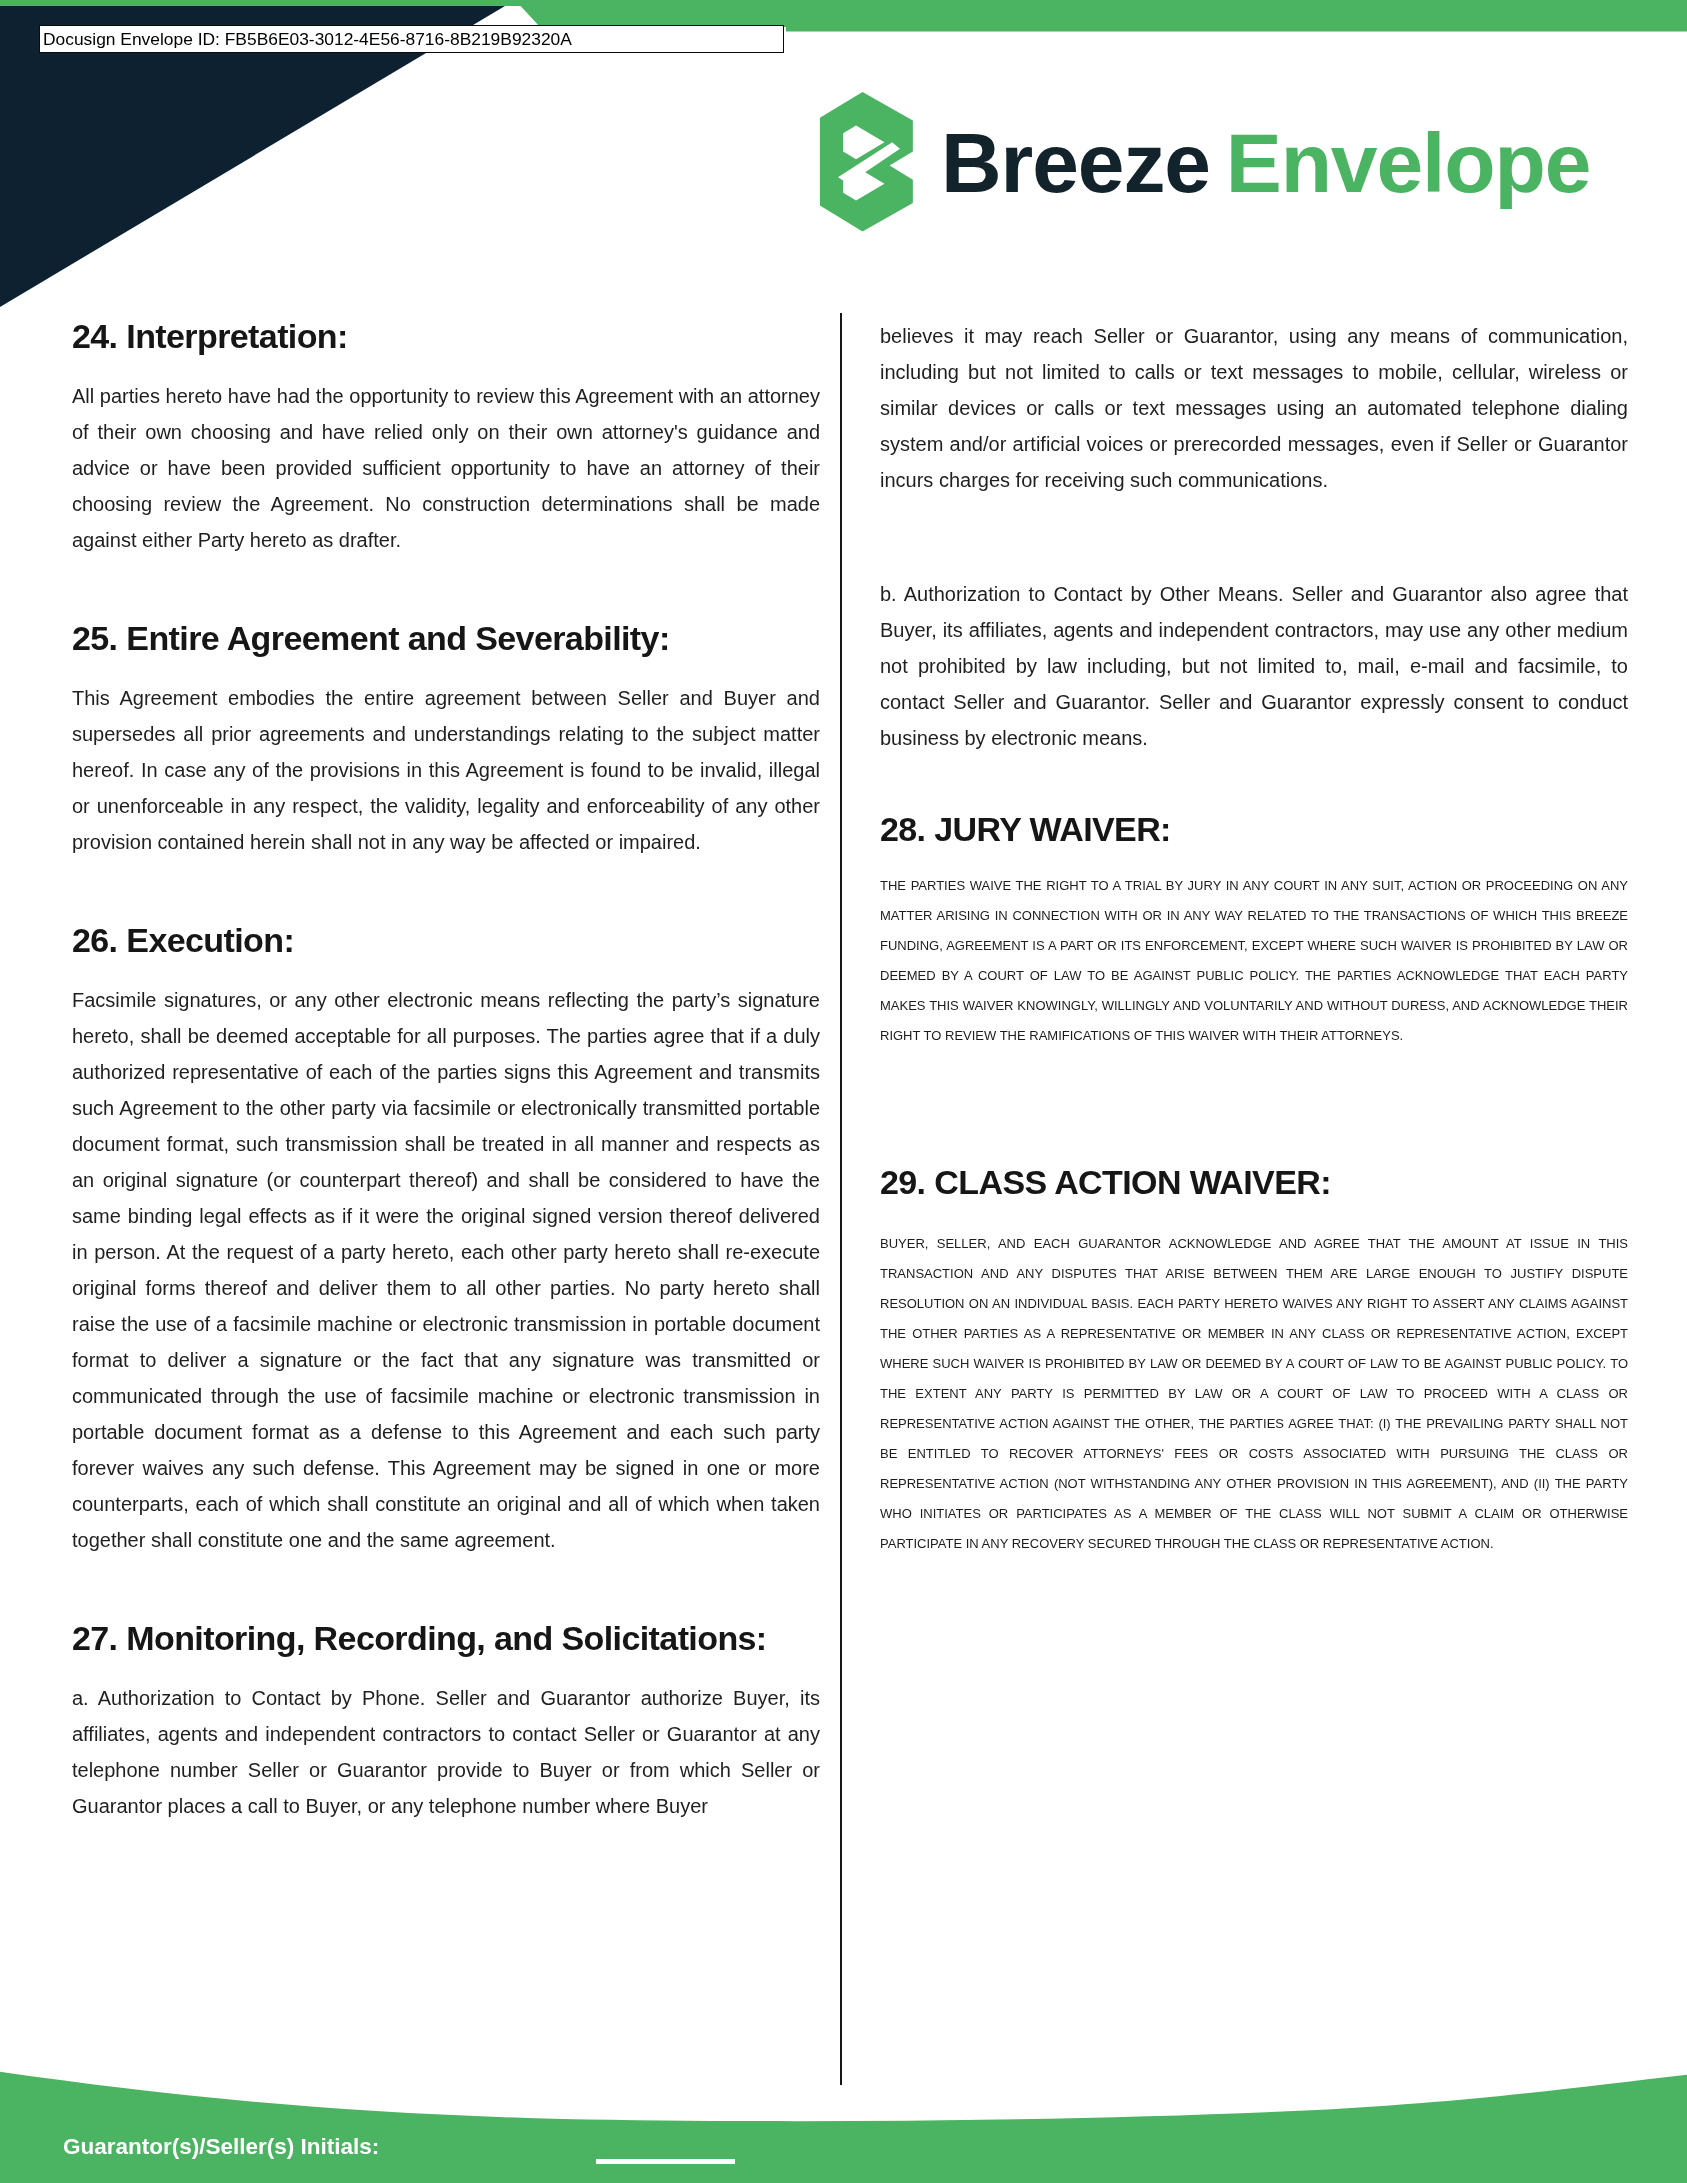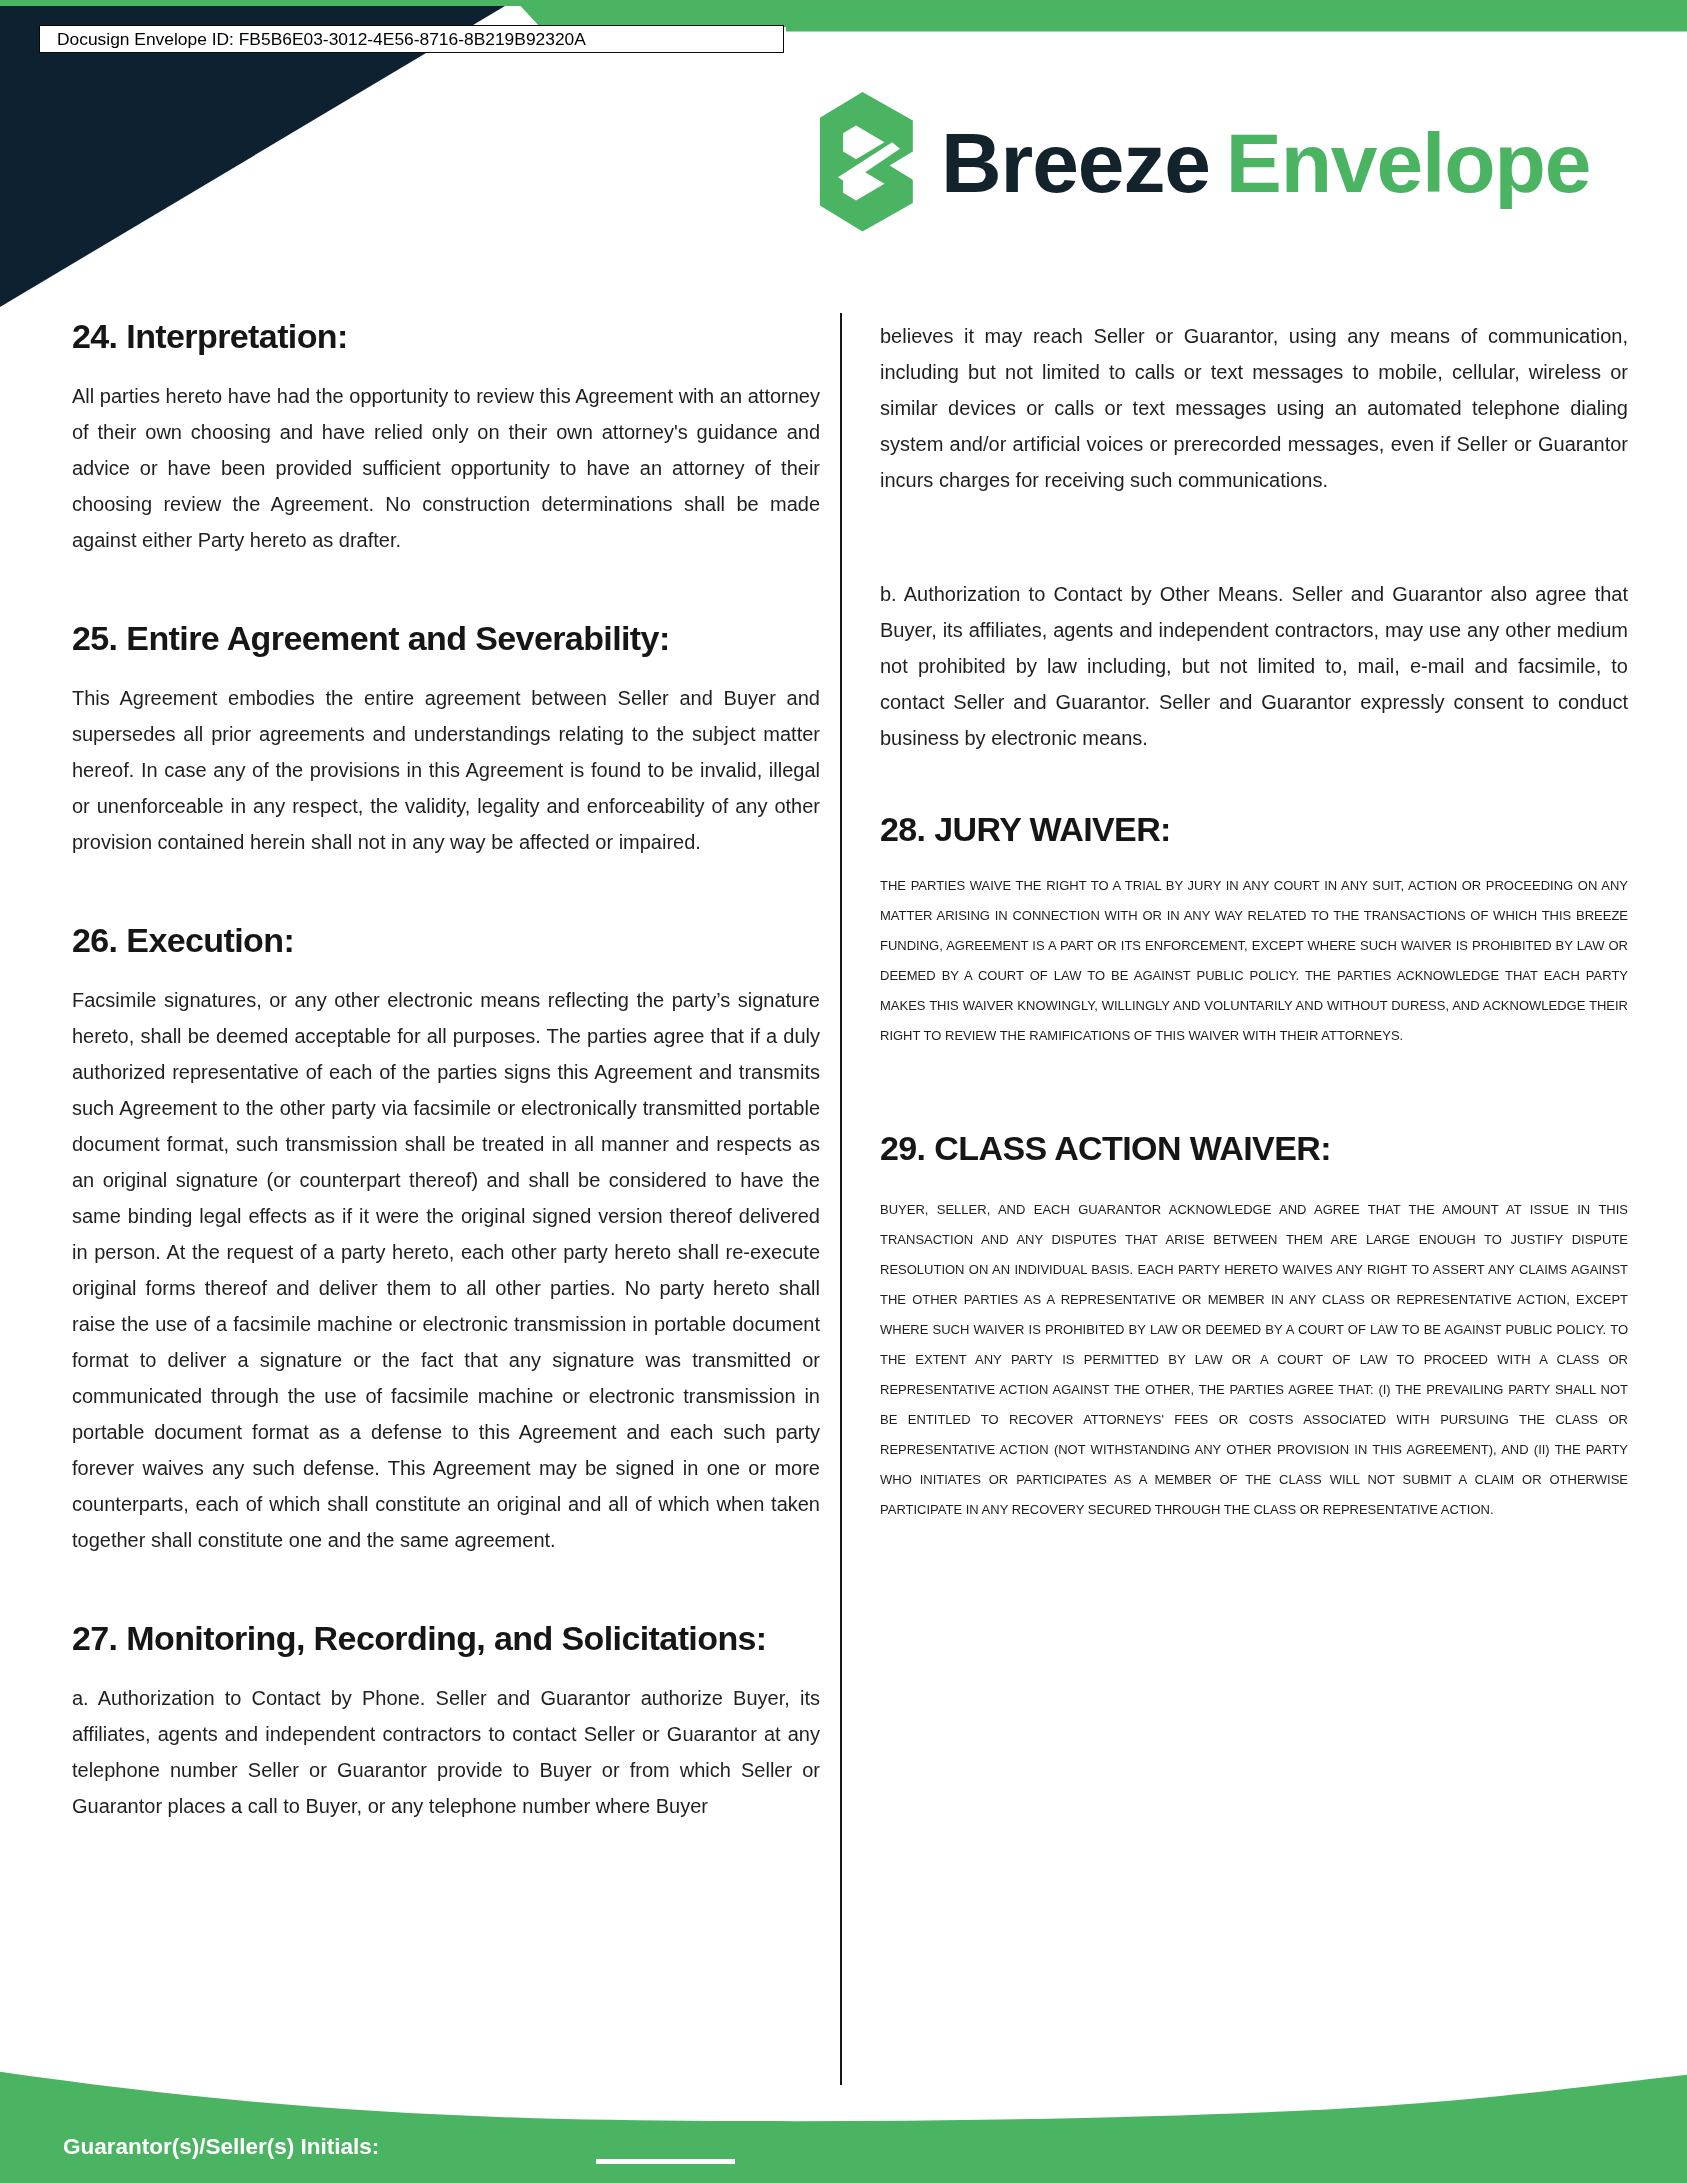--- a/index.html
+++ b/index.html
@@ -17,21 +17,21 @@
     background:#0d2130; clip-path:polygon(0 0,100% 0,0 100%); z-index:1;
   }
   .green-band{
     position:absolute; left:0; top:0; width:1688px; height:31.5px;
     background:#4bb462; z-index:2;
     clip-path:polygon(515px 0,1688px 0,1688px 31.5px,786px 31.5px,786px 27px,540px 27px);
   }
   .docusign-strip{
     position:absolute; left:39px; top:25px; width:745px; height:28px;
     background:#ffffff; border:1.7px solid #0a0a0a; z-index:5;
-    display:flex; align-items:center; box-sizing:border-box; padding-left:17px;
+    display:flex; align-items:center; box-sizing:border-box; padding-left:3px;
     font-size:17.4px; color:#000;
     white-space:nowrap;
   }
   
   .logo{
     position:absolute; left:803px; top:90px; height:146px; z-index:6;
     display:flex; align-items:center; gap:19px;
   }
   .logo-icon{ width:119px; height:142px; }
   .logo-text{
@@ -60,21 +60,21 @@
     margin:0; font-size:13px; line-height:30px; text-align:justify; color:#1c1c1c;
   }
   
   .col-left .p-first{ margin-top:21px; }
   .col-left h2.after{ margin-top:59px; }
   
   .col-right .p-cont{ margin-top:2.8px; }
   .col-right .p-b{ margin-top:78px; }
   .col-right h2.h28{ margin-top:52px; }
   .col-right .p-28{ margin-top:21.4px; }
-  .col-right h2.h29{ margin-top:76px; }
+  .col-right h2.h29{ margin-top:110px; }
   .col-right .p-29{ margin-top:26px; }
   
   .footer-wave{
     position:absolute; left:0; top:2065px; width:1688px; height:118px; z-index:2;
   }
   .initials-label{
     position:absolute; left:63px; top:2134px; z-index:3;
     color:#ffffff; font-size:22.5px; font-weight:bold; letter-spacing:0px;
     white-space:nowrap;
   }

